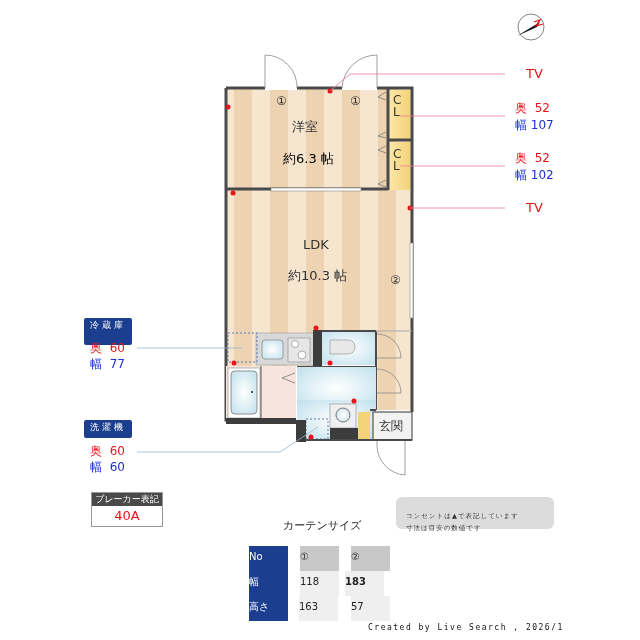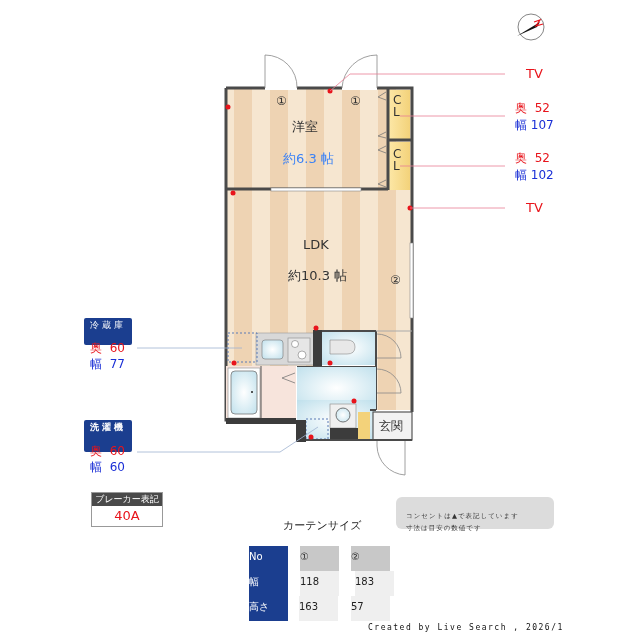--- a/index.html
+++ b/index.html
@@ -143,21 +143,21 @@
     <line x1="400" y1="166" x2="505" y2="166"></line>
     <line x1="410" y1="208" x2="505" y2="208"></line>
   </g>
   <g stroke="#9fb3d1" stroke-width="0.8" fill="none">
     <line x1="137" y1="348" x2="242" y2="348"></line>
     <path d="M137,452 L280,452 L318,427"></path>
   </g>
 </svg>
 
 <div class="lbl" style="left:292px;top:118px;font-size:13px;color:#333;">洋室</div>
-<div class="lbl" style="left:283px;top:150px;font-size:13px;color:#3b82f6;text-align:right;">約6.3 帖</div>
+<div class="lbl" style="left:283px;top:150px;font-size:13px;color:#000000;text-align:right;">約6.3 帖</div>
 <div class="lbl" style="left:303px;top:237px;font-size:13px;color:#333;">LDK</div>
 <div class="lbl" style="left:288px;top:267px;font-size:13px;color:#333;">約10.3 帖</div>
 <div class="lbl" style="left:379px;top:418px;font-size:12px;color:#333;">玄関</div>
 <div class="lbl" style="left:393px;top:94px;font-size:12px;color:#333;line-height:12px;white-space:pre;">C
 L</div>
 <div class="lbl" style="left:393px;top:148px;font-size:12px;color:#333;line-height:12px;white-space:pre;">C
 L</div>
 <div class="lbl" style="left:276px;top:94px;font-size:12px;color:#333;">①</div>
 <div class="lbl" style="left:350px;top:94px;font-size:12px;color:#333;">①</div>
 <div class="lbl" style="left:390px;top:273px;font-size:12px;color:#333;">②</div>
@@ -165,21 +165,21 @@
 <div class="lbl red" style="left:526px;top:66px;font-size:13px;">TV</div>
 <div class="lbl red" style="left:515px;top:100px;"><span>奥</span>&nbsp;&nbsp;<span>52</span></div>
 <div class="lbl blue" style="left:515px;top:117px;"><span>幅</span> <span>107</span></div>
 <div class="lbl red" style="left:515px;top:150px;"><span>奥</span>&nbsp;&nbsp;<span>52</span></div>
 <div class="lbl blue" style="left:515px;top:167px;"><span>幅</span> <span>102</span></div>
 <div class="lbl red" style="left:526px;top:200px;font-size:13px;">TV</div>
 
 <div class="navy-tag" style="left:84px;top:318px;width:48px;height:27px;line-height:15px;">冷蔵庫</div>
 <div class="lbl red" style="left:90px;top:340px;"><span>奥</span>&nbsp;&nbsp;<span>60</span></div>
 <div class="lbl blue" style="left:90px;top:356px;"><span>幅</span>&nbsp;&nbsp;<span>77</span></div>
-<div class="navy-tag" style="left:84px;top:420px;width:48px;height:32px;line-height:15px;font-weight:bold;">洗濯機</div>
+<div class="navy-tag" style="left:84px;top:420px;width:48px;height:18px;line-height:15px;">洗濯機</div>
 <div class="lbl red" style="left:90px;top:443px;"><span>奥</span>&nbsp;&nbsp;<span>60</span></div>
 <div class="lbl blue" style="left:90px;top:459px;"><span>幅</span>&nbsp;&nbsp;<span>60</span></div>
 
 <div class="breaker">
   <div class="hd">ブレーカー表記</div>
   <div class="val">40A</div>
 </div>
 
 <div class="note">
   <div>コンセントは▲で表記しています</div>
@@ -188,17 +188,17 @@
 
 <div class="curtain-title">カーテンサイズ</div>
 <div class="tbl">
   <div class="cell hcell" style="left:0;top:0;">No</div>
   <div class="cell hcell" style="left:0;top:25px;">幅</div>
   <div class="cell hcell" style="left:0;top:50px;">高さ</div>
   <div class="cell gcell" style="left:51px;top:0;">①</div>
   <div class="cell vcell" style="left:51px;top:25px;">118</div>
   <div class="cell vcell" style="left:50px;top:50px;">163</div>
   <div class="cell gcell" style="left:102px;top:0;">②</div>
-  <div class="cell vcell" style="left:106px;top:25px;">183</div>
+  <div class="cell vcell" style="left:96px;top:25px;font-weight:bold;">183</div>
   <div class="cell vcell" style="left:102px;top:50px;">57</div>
 </div>
 
 <div class="credit">Created by Live Search , 2026/1</div>
 
 </body></html>

